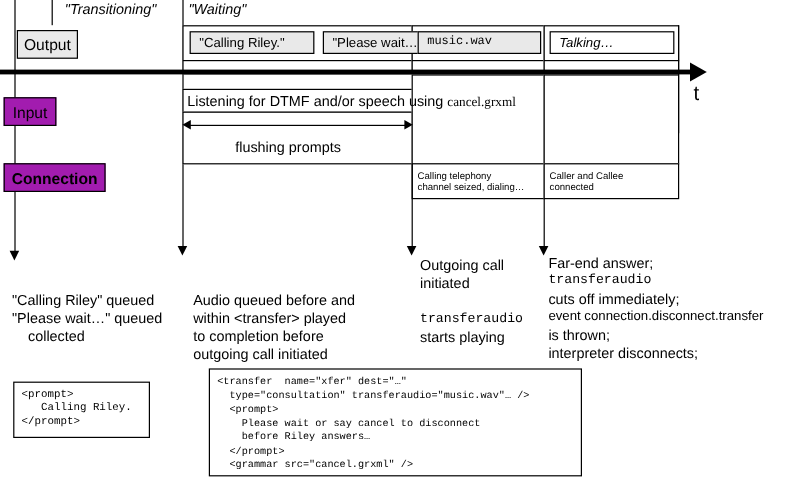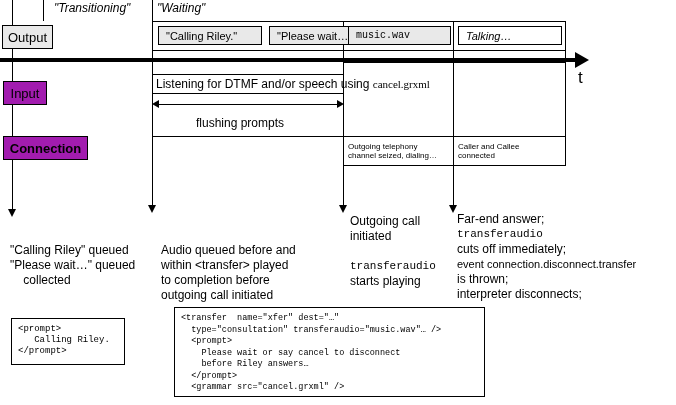--- a/index.html
+++ b/index.html
@@ -72,21 +72,21 @@
 <div class="abs phase-label" style="left:54px;top:1px;">"Transitioning"</div>
 <div class="abs phase-label" style="left:157px;top:1px;">"Waiting"</div>
 
 <div class="vline" style="left:43px;top:0px;height:21px;"></div>
 <div class="vline" style="left:152px;top:0px;height:208px;"></div>
 <div class="arrow-down" style="left:148px;top:205px;"></div>
 
 <div class="vline" style="left:12px;top:0px;height:212px;"></div>
 <div class="arrow-down" style="left:8px;top:209px;"></div>
 
-<div class="rowbox filled" style="left:2px;top:25px;width:51px;height:24px;">Output</div>
+<div class="rowbox filled" style="left:14px;top:25px;width:51px;height:24px;">Output</div>
 <div class="rowbox" style="left:3px;top:81px;width:44px;height:24px;">Input</div>
 <div class="rowbox" style="left:3px;top:136px;width:85px;height:24px;font-weight:bold;">Connection</div>
 
 <div class="grid-cell" style="left:152px;top:21px;width:192px;height:30px;"></div>
 <div class="grid-cell" style="left:343px;top:21px;width:111px;height:30px;"></div>
 <div class="grid-cell" style="left:453px;top:21px;width:113px;height:30px;"></div>
 
 <div class="grid-cell" style="left:152px;top:50px;width:192px;height:12px;"></div>
 <div class="grid-cell" style="left:343px;top:50px;width:111px;height:12px;"></div>
 <div class="grid-cell" style="left:453px;top:50px;width:113px;height:12px;"></div>
@@ -116,21 +116,21 @@
 
 <div class="abs" style="left:156px;top:77px;font-size:12px;white-space:nowrap;">
   <span>Listening for DTMF and/or speech using </span><span class="mono" style="font-size:11px;font-family:Liberation Serif, serif;">cancel.grxml</span>
 </div>
 
 <div class="measure-line" style="left:155px;top:104px;width:186px;"></div>
 <div class="measure-head-l" style="left:152px;top:100px;"></div>
 <div class="measure-head-r" style="left:337px;top:100px;"></div>
 <div class="measure-label" style="left:196px;top:116px;">flushing  prompts</div>
 
-<div class="cell-note" style="left:348px;top:142px;">Outgoing telephony</div>
+<div class="cell-note" style="left:348px;top:142px;">Calling telephony</div>
 <div class="cell-note" style="left:348px;top:151px;">channel seized, dialing…</div>
 <div class="cell-note" style="left:458px;top:142px;">Caller and Callee</div>
 <div class="cell-note" style="left:458px;top:151px;">connected</div>
 
 <div class="note" style="left:10px;top:243px;">
   <div>"Calling Riley"  queued</div>
   <div>"Please wait…" queued</div>
   <div style="white-space:pre;">    collected</div>
 </div>
 

